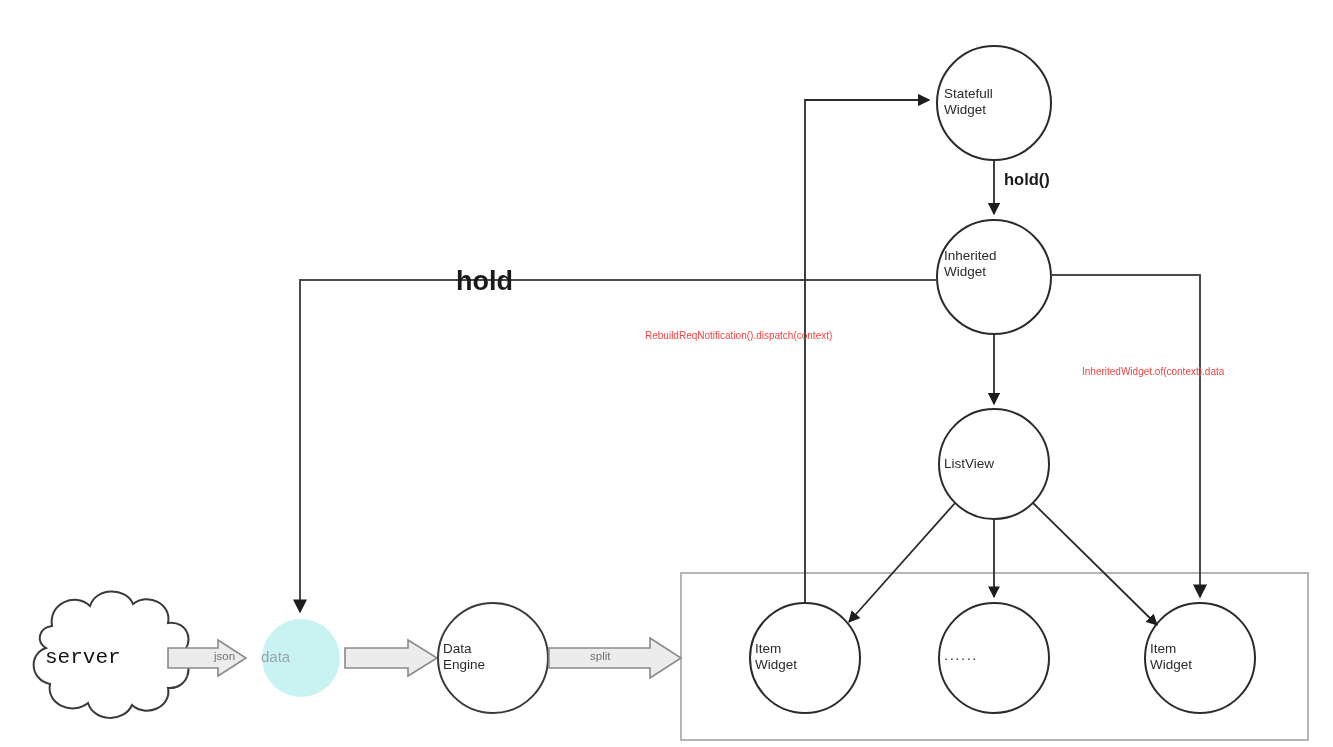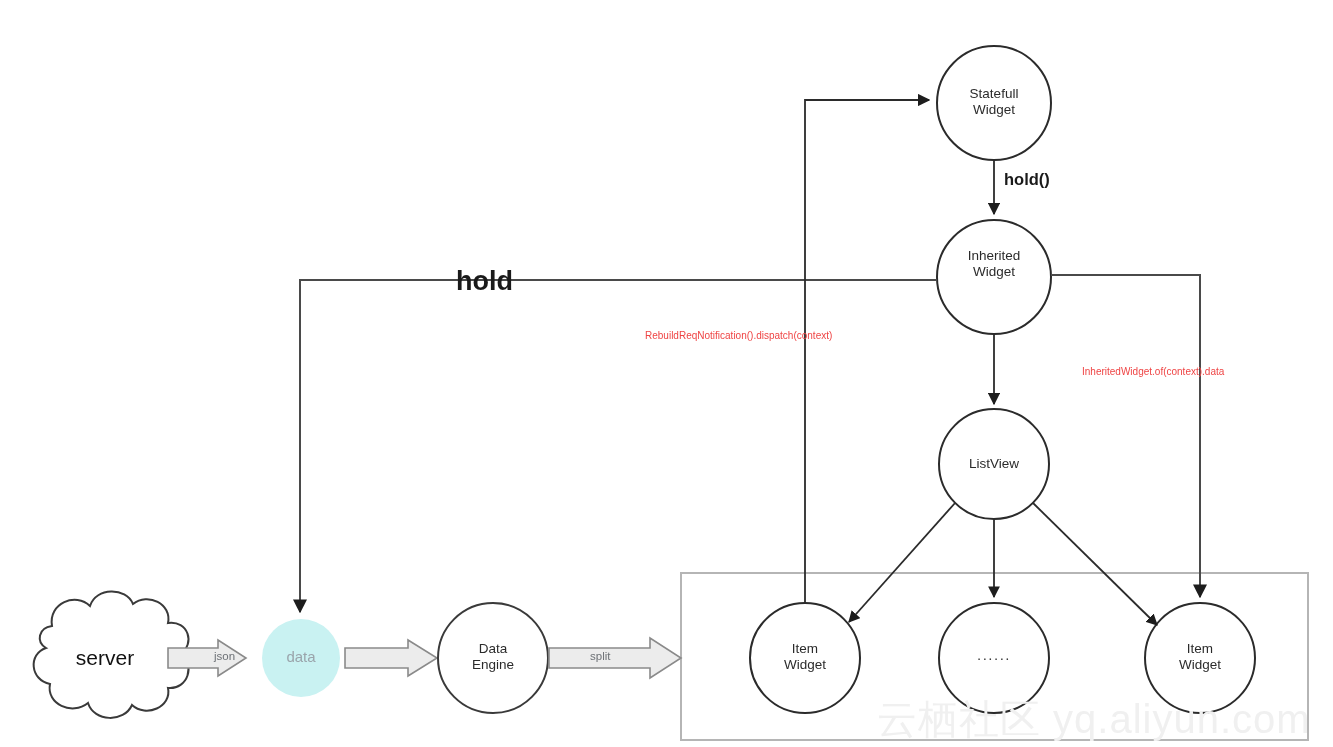--- a/index.html
+++ b/index.html
@@ -19,21 +19,20 @@
   }
   svg.layer {
     position: absolute;
     left: 0;
     top: 0;
     width: 1333px;
     height: 747px;
   }
   .node-label {
     position: absolute;
-    text-align: center;
     line-height: 1.18;
     color: #2b2b2b;
     font-size: 13.5px;
     pointer-events: none;
     white-space: pre-line;
   }
   .edge-label {
     position: absolute;
     color: #3a3a3a;
     white-space: nowrap;
@@ -52,20 +51,21 @@
     font-size: 10px;
     color: #ef4444;
   }
   .lbl-flow {
     font-size: 11.5px;
     color: #6d7176;
   }
   .lbl-server {
     font-size: 21px;
     color: #111111;
+    font-family: Liberation Mono, monospace;
   }
   .lbl-data {
     font-size: 15px;
     color: #9aa4ab;
   }
   .lbl-dots {
     font-size: 15px;
     letter-spacing: 1.5px;
     color: #3a3a3a;
   }
@@ -175,15 +175,14 @@
   <div class="edge-label lbl-build" style="left:1004px; top:170px;">hold()</div>
 
   <div class="edge-label lbl-code" style="left:645px; top:330px;">RebuildReqNotification().dispatch(context)</div>
 
   <div class="edge-label lbl-code" style="left:1082px; top:366px;">InheritedWidget.of(context).data</div>
 
   <div class="edge-label lbl-flow" style="left:190px; top:650px;padding-left:24px;">json</div>
 
   <div class="edge-label lbl-flow" style="left:582px; top:650px;margin-left:8px;">split</div>
 
-  <div class="watermark" style="left:877px; top:692px;">云栖社区 yq.aliyun.com</div>
 
 </div>
 
 </body></html>

